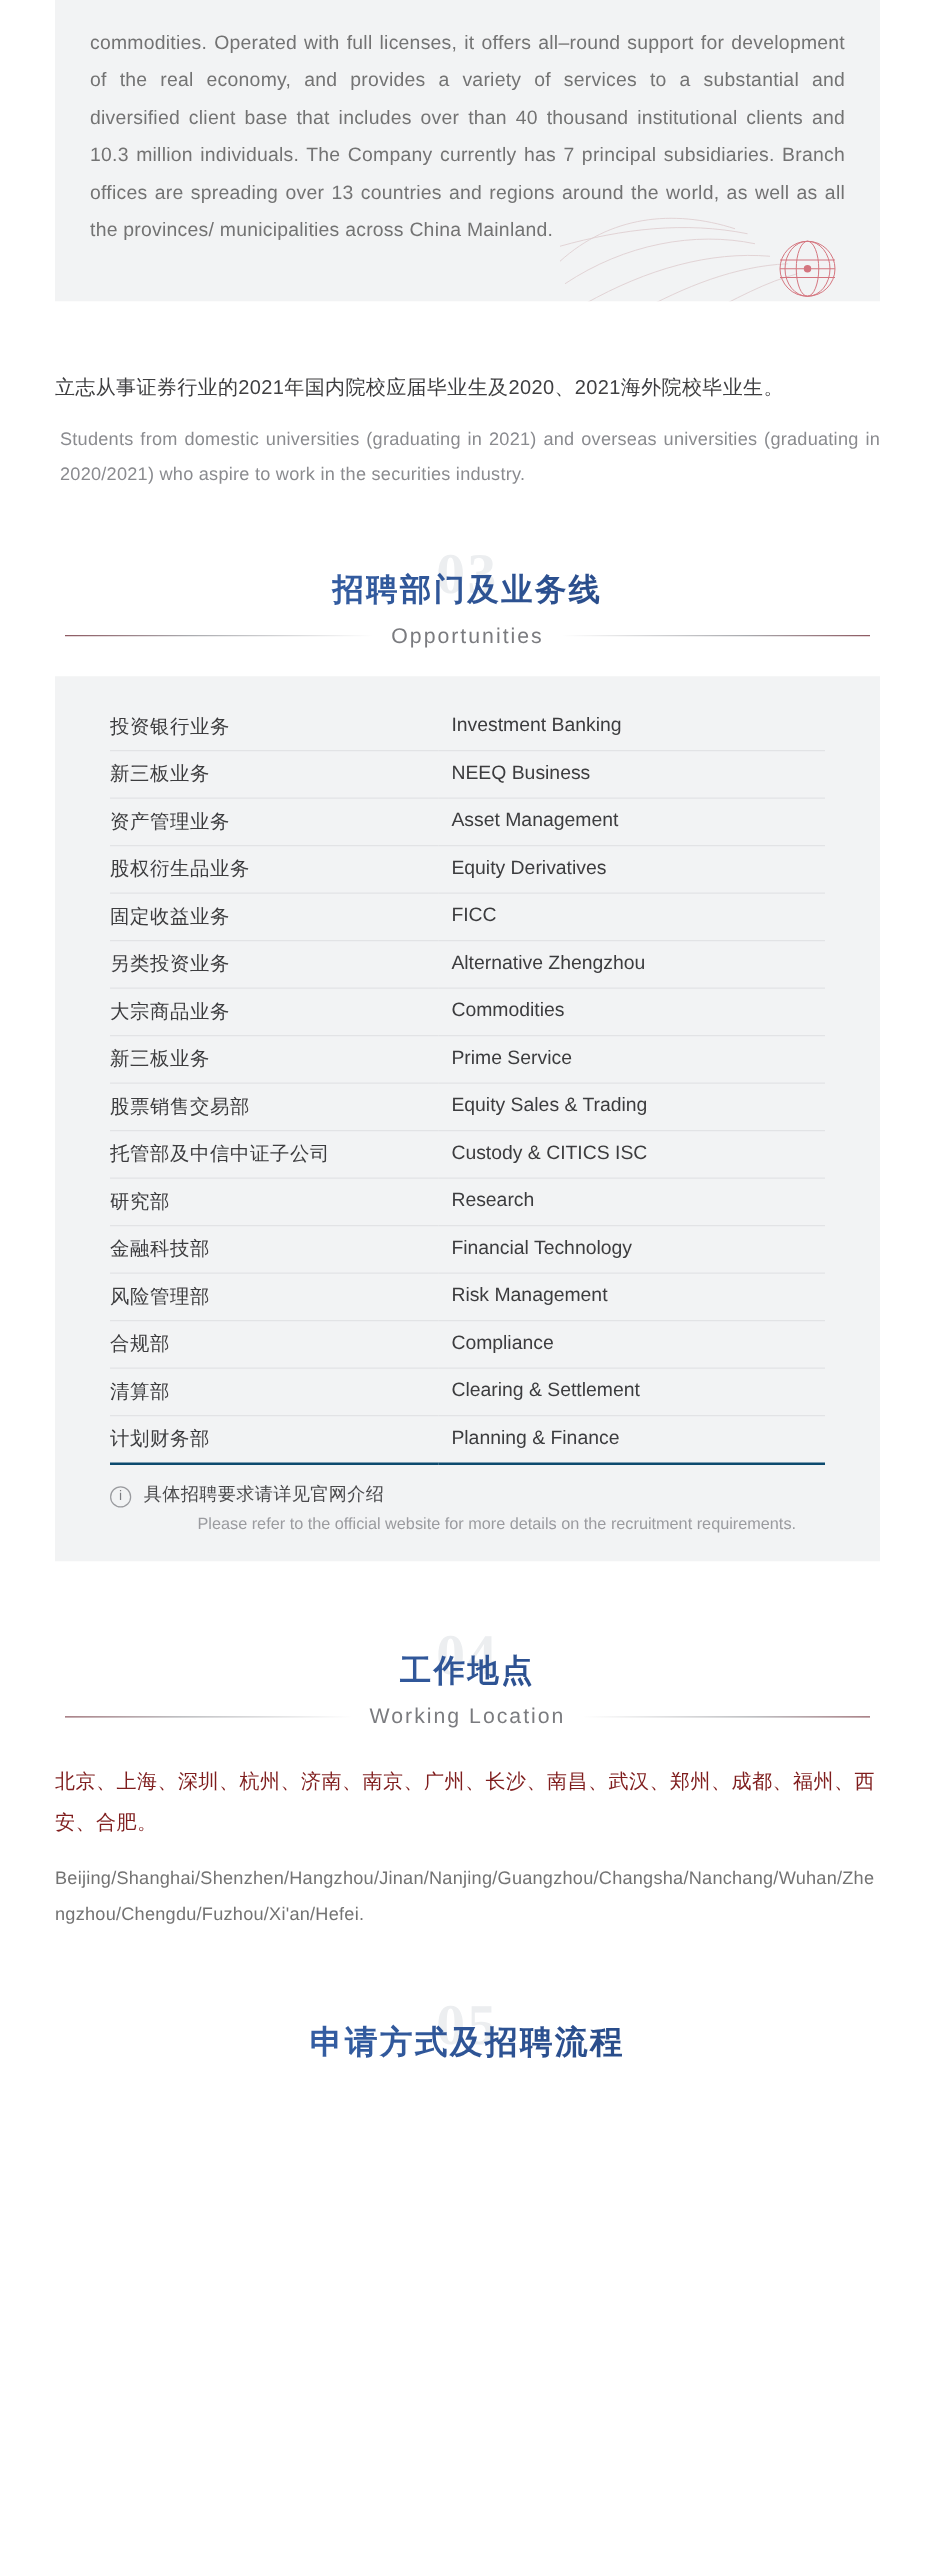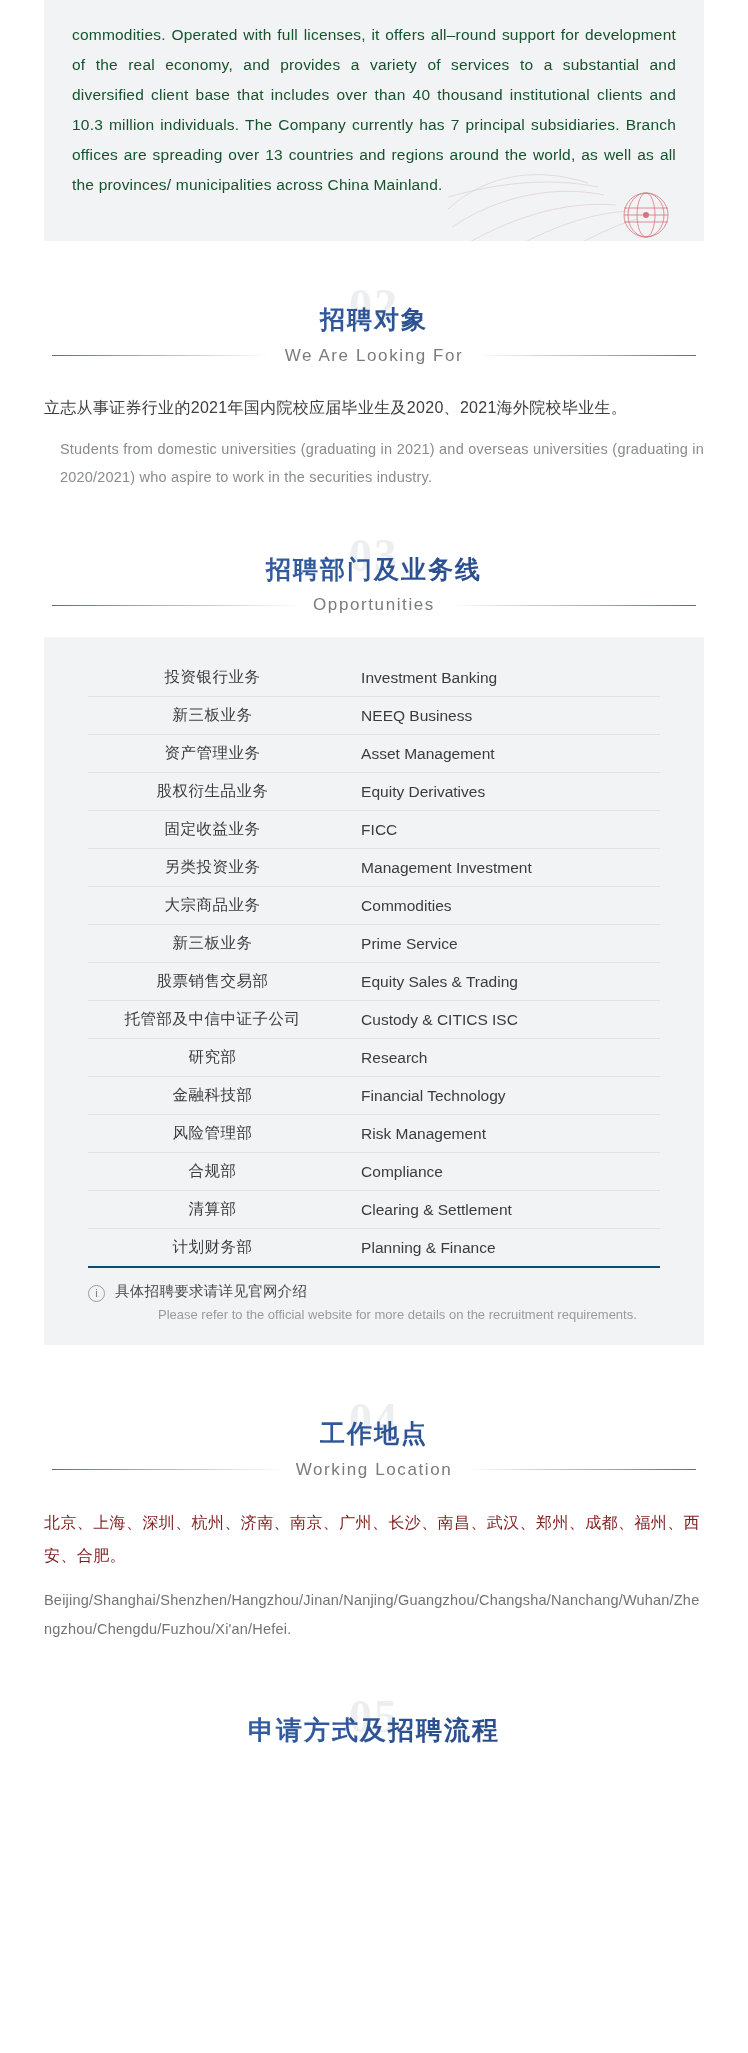--- a/index.html
+++ b/index.html
@@ -24,21 +24,21 @@
   .intro-panel {
     margin: 0 44px;
     background: #f2f3f4;
     padding: 0 28px 26px 28px;
     position: relative;
     overflow: hidden;
   }
   .intro-text {
     font-size: 15.5px;
     line-height: 30px;
-    color: #14532d;
+    color: #737373;
     text-align: justify;
     letter-spacing: .2px;
     padding-top: 4px;
     position: relative;
     z-index: 2;
   }
   .globe-deco {
     position: absolute;
     right: 6px;
     bottom: -22px;
@@ -123,21 +123,21 @@
     letter-spacing: .3px;
     text-align: justify;
     margin: 0;
   }
   .en-para {
     font-size: 14.5px;
     line-height: 28px;
     color: #8a8b8f;
     letter-spacing: .2px;
     text-align: justify;
-    margin: 12px 0 0 16px;
+    margin: 12px 0 0 4px;
   }
 
   
   .opp-panel {
     margin: 22px 44px 0 44px;
     background: #f2f3f4;
     padding: 22px 44px 20px 44px;
     position: relative;
   }
   .opp-table {
@@ -148,21 +148,21 @@
     padding: 8px 0;
     border-bottom: 1px solid #e2e3e5;
     font-size: 15.5px;
     color: #3c3c3e;
     vertical-align: middle;
   }
   .opp-table tr:last-child td {
     border-bottom: 2px solid #0c4a6e;
   }
   .opp-cn {
-    text-align: center;
+    text-align: left;
     width: 46%;
     padding-right: 14px !important;
     letter-spacing: .5px;
   }
   .opp-en {
     text-align: left;
     width: 54%;
     padding-left: 10px !important;
     color: #3c3c3e;
   }
@@ -241,29 +241,20 @@
         <circle cx="198" cy="72" r="22"></circle>
         <ellipse cx="198" cy="72" rx="9" ry="22"></ellipse>
         <ellipse cx="198" cy="72" rx="18" ry="22"></ellipse>
         <path d="M176,65 h44 M176,79 h44 M176,72 h44"></path>
       </g>
       <circle cx="198" cy="72" r="3" fill="#cf5f6a"></circle>
     </svg>
   </div>
 
   <div class="section">
-    <div class="sec-head">
-      <div class="ghost-num">02</div>
-      <h2 class="sec-cn blue-grad">招聘对象</h2>
-      <div class="sec-en-row">
-        <span class="rule left"></span>
-        <span class="sec-en">We Are Looking For</span>
-        <span class="rule"></span>
-      </div>
-    </div>
     <div class="body-block">
       <p class="cn-para">立志从事证券行业的2021年国内院校应届毕业生及2020、2021海外院校毕业生。</p>
       <p class="en-para">Students from domestic universities (graduating in 2021) and overseas universities (graduating in 2020/2021) who aspire to work in the securities industry.</p>
     </div>
   </div>
 
   <div class="section">
     <div class="sec-head">
       <div class="ghost-num">03</div>
       <h2 class="sec-cn blue-grad">招聘部门及业务线</h2>
@@ -292,21 +283,21 @@
             <tr>
               <td class="opp-cn">股权衍生品业务</td>
               <td class="opp-en">Equity Derivatives</td>
             </tr>
             <tr>
               <td class="opp-cn">固定收益业务</td>
               <td class="opp-en">FICC</td>
             </tr>
             <tr>
               <td class="opp-cn">另类投资业务</td>
-              <td class="opp-en">Management Investment</td>
+              <td class="opp-en">Alternative Zhengzhou</td>
             </tr>
             <tr>
               <td class="opp-cn">大宗商品业务</td>
               <td class="opp-en">Commodities</td>
             </tr>
             <tr>
               <td class="opp-cn">新三板业务</td>
               <td class="opp-en">Prime Service</td>
             </tr>
             <tr>

